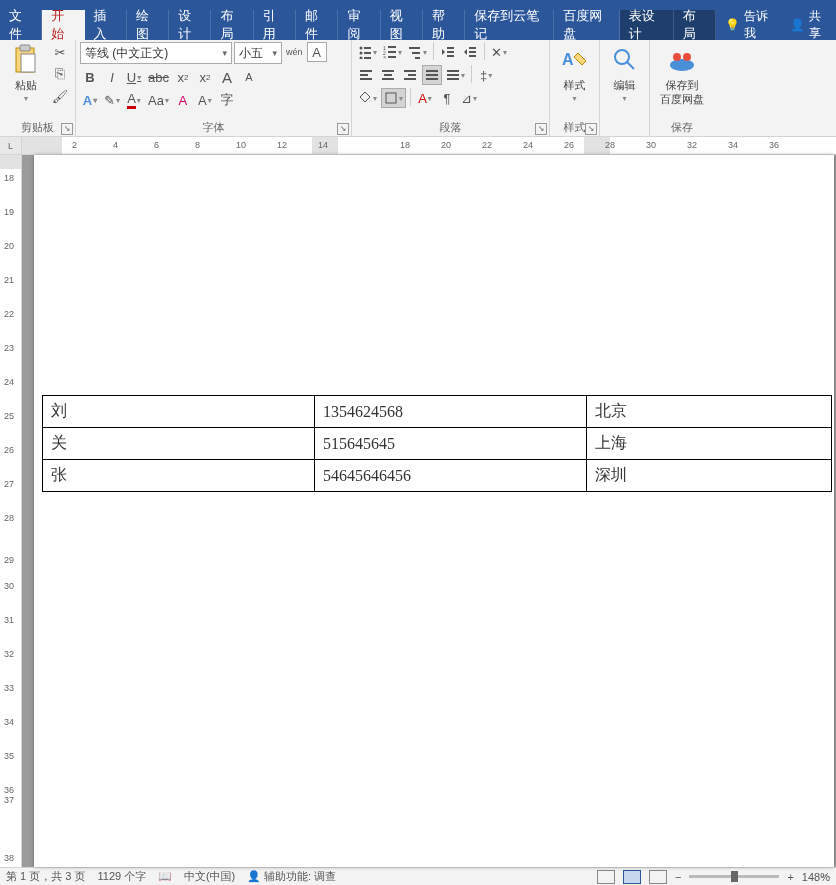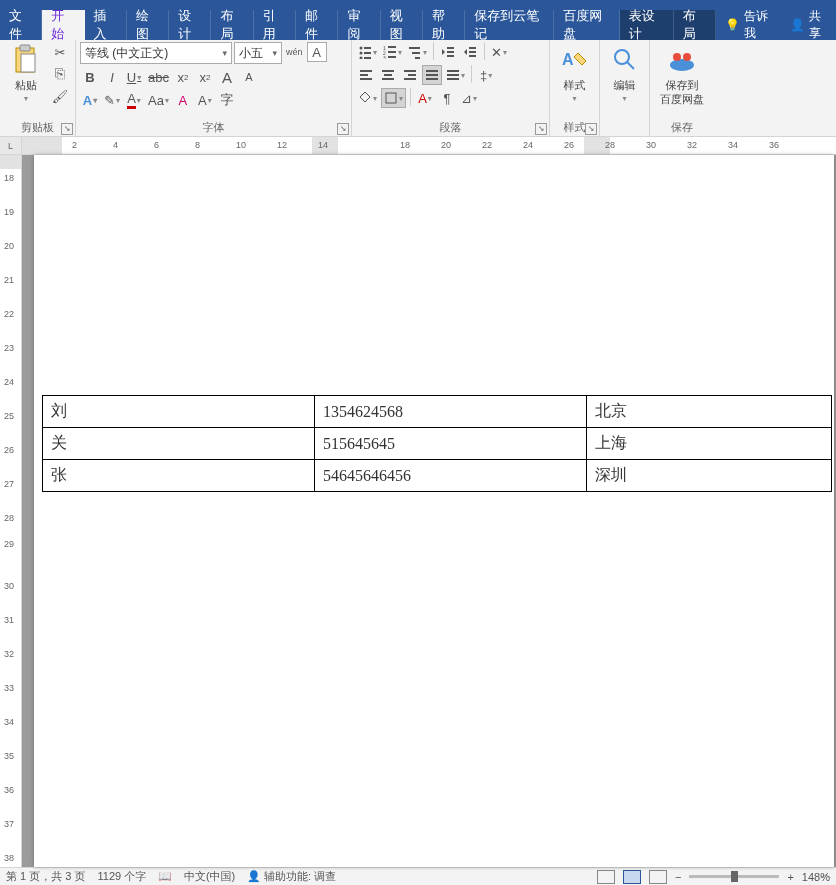--- a/index.html
+++ b/index.html
@@ -1,20 +1,20 @@
 <!DOCTYPE html>
 <html><head>
 <meta charset="utf-8">
 <style>
 *{box-sizing:border-box;margin:0;padding:0;font-family:"Microsoft YaHei","Segoe UI",sans-serif}
 body{width:836px;height:885px;overflow:hidden;background:#fff;font-size:12px;color:#333}
 .titlebar{height:10px;background:#2b579a}
 .tabs{display:flex;background:#2b579a;color:#fff;height:30px;align-items:stretch}
 .tab{padding:0 9px;font-size:13px;display:flex;align-items:center;cursor:pointer;border-right:1px solid rgba(255,255,255,.15)}
-.tab.active{background:#f3f3f3;color:#6d28d9}
+.tab.active{background:#f3f3f3;color:#b91c1c}
 .tab.table{background:#1e3f6e}
 .tab-right{margin-left:auto;display:flex}
 .tab-right .tab{border:none;font-size:12px}
 .ribbon{display:flex;background:#f3f3f3;border-bottom:1px solid #d4d4d4;height:97px}
 .group{border-right:1px solid #d4d4d4;display:flex;flex-direction:column;position:relative;padding:2px 4px 14px}
 .group-label{position:absolute;bottom:1px;left:0;right:0;text-align:center;font-size:11px;color:#666}
 .group-dlg{position:absolute;bottom:1px;right:2px;width:12px;height:12px;border:1px solid #999;font-size:8px;text-align:center;line-height:10px;color:#666;cursor:pointer}
 .bigbtn{display:flex;flex-direction:column;align-items:center;justify-content:center;padding:2px 6px;cursor:pointer;font-size:11px;color:#444;text-align:center;line-height:14px}
 .bigbtn .ico{width:32px;height:32px;display:flex;align-items:center;justify-content:center;font-size:24px;margin-bottom:2px}
 .clip-top{display:flex}
@@ -371,29 +371,29 @@
         <span class="tick" style="top: 52px;">19</span>
         <span class="tick" style="top: 86px;">20</span>
         <span class="tick" style="top: 120px;">21</span>
         <span class="tick" style="top: 154px;">22</span>
         <span class="tick" style="top: 188px;">23</span>
         <span class="tick" style="top: 222px;">24</span>
         <span class="tick" style="top: 256px;">25</span>
         <span class="tick" style="top: 290px;">26</span>
         <span class="tick" style="top: 324px;">27</span>
         <span class="tick" style="top: 358px;">28</span>
-        <span class="tick" style="top: 384px;">29</span>
+        <span class="tick" style="top: 400px;">29</span>
         <span class="tick" style="top: 426px;">30</span>
         <span class="tick" style="top: 460px;">31</span>
         <span class="tick" style="top: 494px;">32</span>
         <span class="tick" style="top: 528px;">33</span>
         <span class="tick" style="top: 562px;">34</span>
         <span class="tick" style="top: 596px;">35</span>
         <span class="tick" style="top: 630px;">36</span>
-        <span class="tick" style="top: 664px;">37</span>
+        <span class="tick" style="top: 640px;">37</span>
         <span class="tick" style="top: 698px;">38</span>
       </div>
   </div>
   <div class="page">
     <table class="doctable">
       <tbody id="table-body">
           <tr>
             <td>刘</td>
             <td>1354624568</td>
             <td>北京</td>

